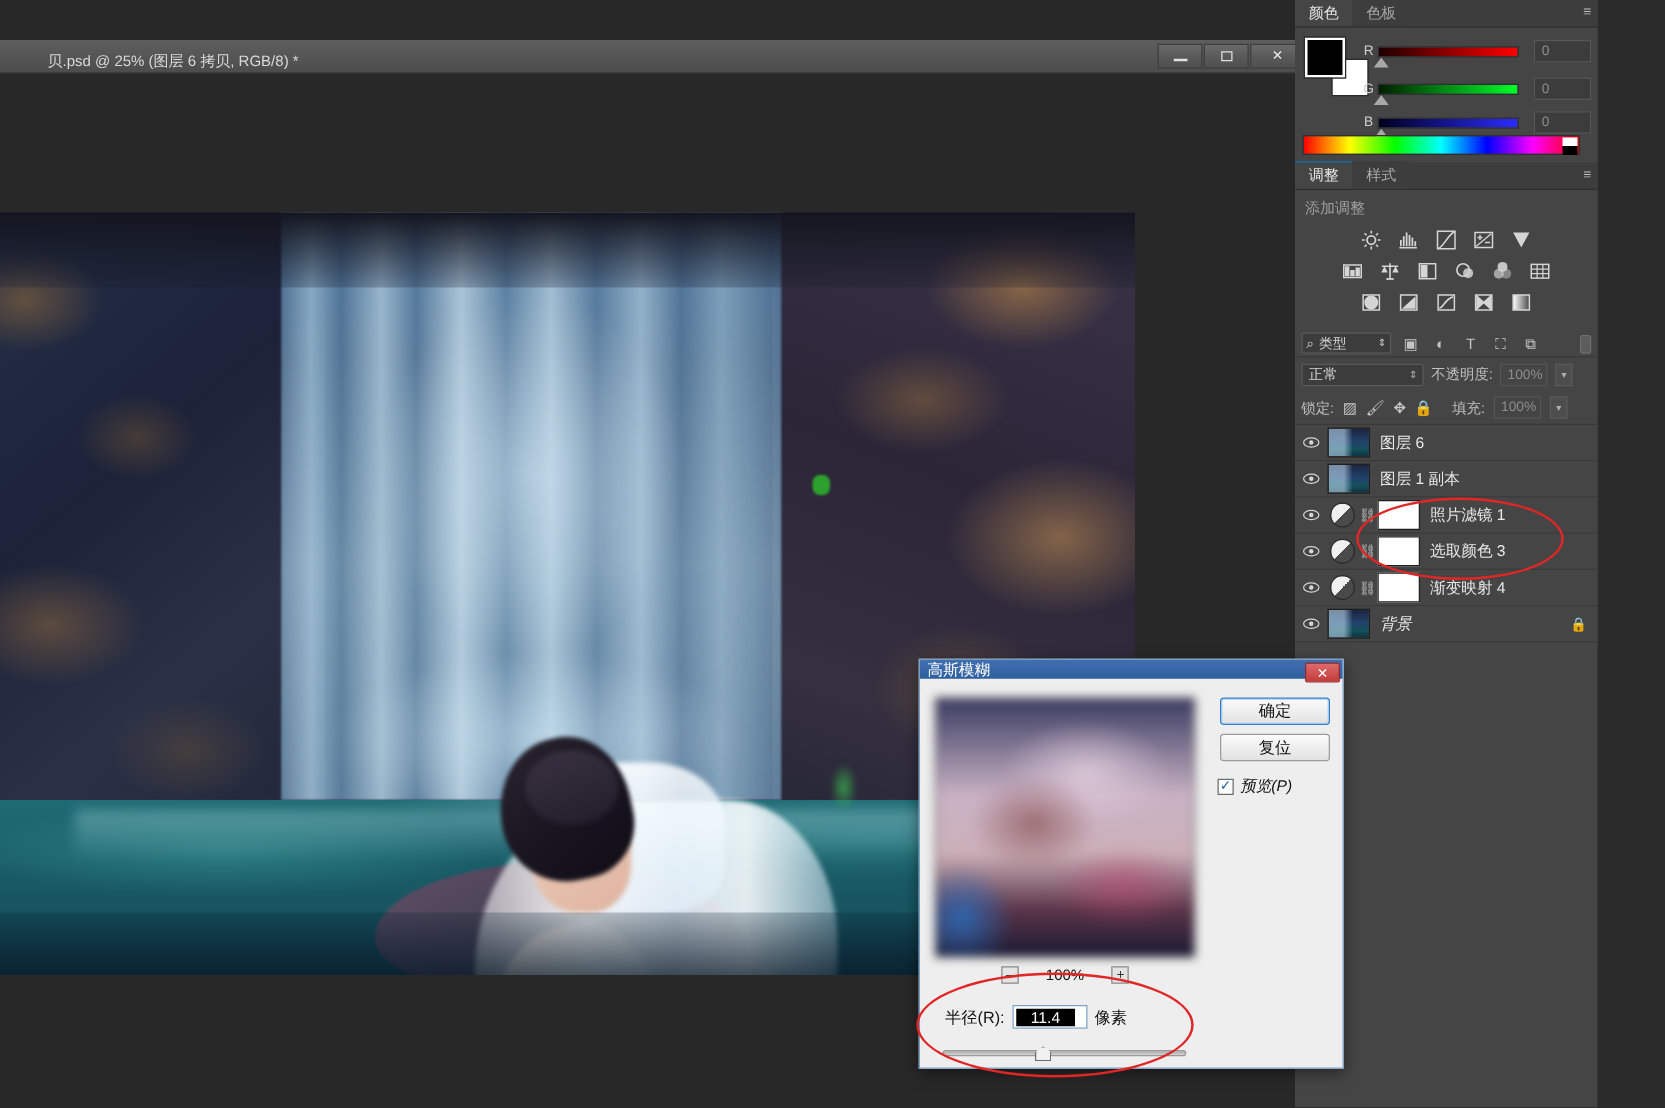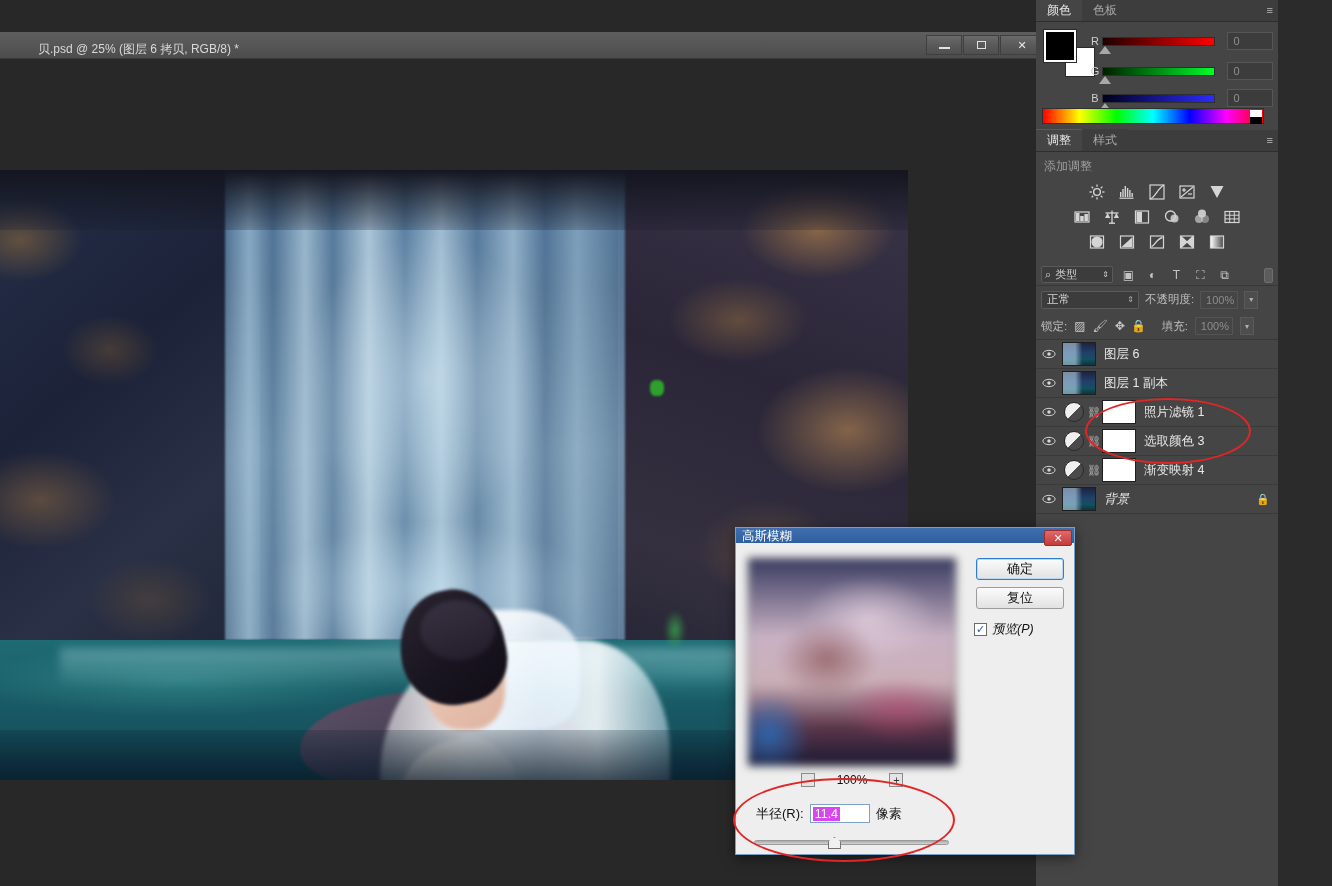--- a/index.html
+++ b/index.html
@@ -288,21 +288,21 @@
   #zoom-row { position:absolute; left:12px; top:243px; width:208px; height:18px;
     display:flex; align-items:center; justify-content:center; gap:22px; }
   .zbtn { width:14px; height:14px; background:#e4e4e4; border:1px solid #8a8a8a;
     display:flex; align-items:center; justify-content:center; font-size:11px; color:#333;
     line-height:1; }
   #zoom-val { font-size:12px; color:#111; }
   #radius-row { position:absolute; left:20px; top:276px; display:flex; align-items:center; gap:6px; }
   #radius-label { font-size:13px; color:#111; }
   #radius-input { width:60px; height:19px; background:#fff; border:1px solid #7da2c6;
     display:flex; align-items:center; }
-  #radius-value { background:#d946ef; color:#fff; font-size:12.5px; padding:0 2px; margin-left:2px; }
+  #radius-value { background:#000000; color:#fff; font-size:12.5px; padding:0 12px; margin-left:2px; }
   #radius-unit { font-size:13px; color:#111; }
   #radius-slider { position:absolute; left:18px; top:307px; width:195px; height:14px; }
   #slider-track { position:absolute; left:0; top:5px; width:195px; height:5px;
     background: linear-gradient(to bottom,#a9a9a9,#d4d4d4);
     border:1px solid #9a9a9a; border-radius:3px; }
   #slider-thumb { position:absolute; left:74px; top:2px; width:13px; height:12px;
     background:#f0f0f0; border:1px solid #6e6e6e;
     clip-path: polygon(50% 0, 100% 40%, 100% 100%, 0 100%, 0 40%); }
 
   

